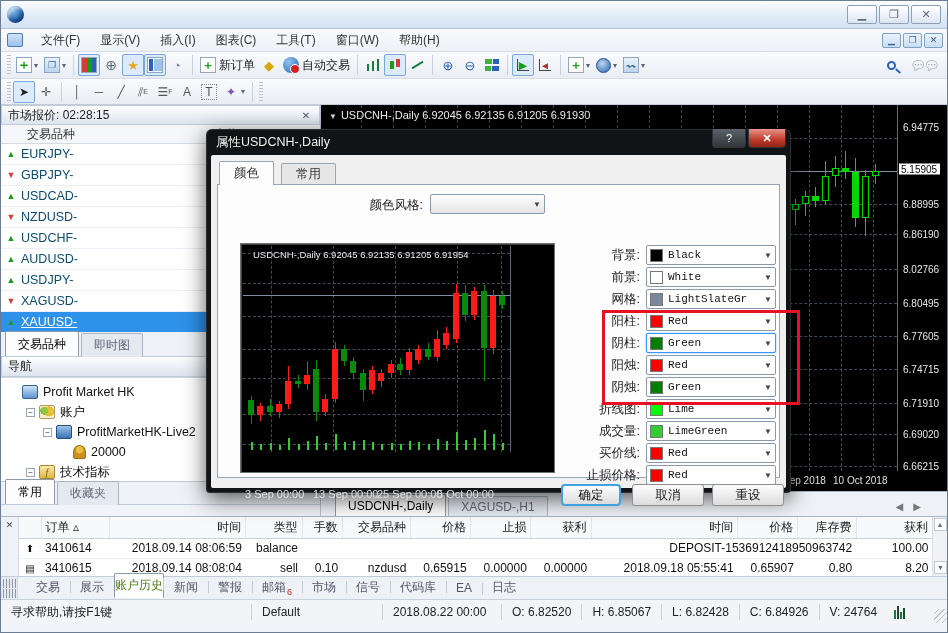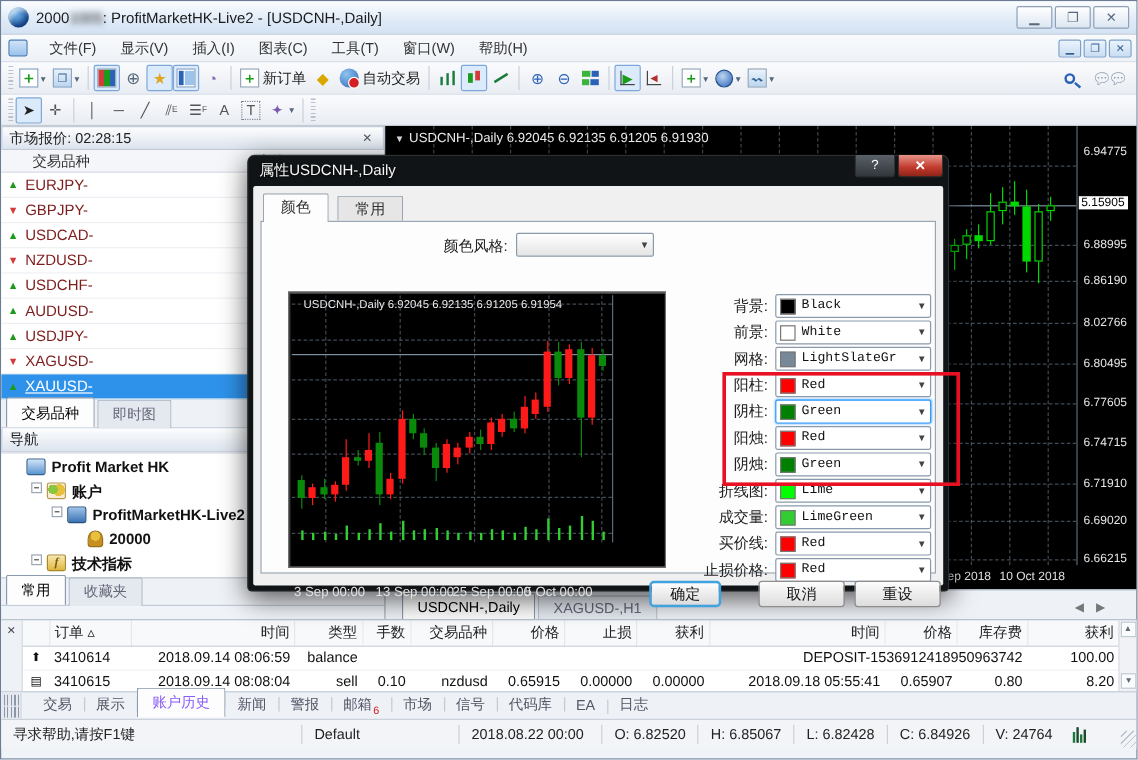--- a/index.html
+++ b/index.html
@@ -97,32 +97,32 @@
   .panel-title { height:20px; background:linear-gradient(#fcfdfe,#dde4ee); border:1px solid #c2ccd8;
     display:flex; align-items:center; padding:0 6px; font-size:12px; color:#222; }
   .panel-close { margin-left:auto; font-size:10px; color:#556; width:14px; text-align:center; }
   #mw-header { display:flex; height:19px; border-bottom:1px solid #d4dae2; background:#f4f6f9;
     align-items:center; font-size:12px; color:#333; }
   #mw-header .c1 { padding-left:26px; width:170px; }
   #mw-header .c2 { width:110px; text-align:center; }
   .mw-row { display:flex; align-items:center; height:21px; border-bottom:1px solid #eceff3; background:#fff; }
   .mw-row .ar { width:20px; text-align:center; font-size:9px; }
   .mw-row .ar.up { color:#1a9c1a; } .mw-row .ar.dn { color:#d43c3c; }
-  .mw-row .sym { width:150px; font-size:12.5px; color:#7f1d1d; }
+  .mw-row .sym { width:150px; font-size:12.5px; color:#0c4a6e; }
   .mw-row .p { width:92px; text-align:right; font-size:12.5px; }
   .mw-row .p.up { color:#0030c0; } .mw-row .p.dn { color:#cc0000; }
   .mw-row.sel { background:#2f92ea; }
   .mw-row.sel .sym, .mw-row.sel .p { color:#fff;text-decoration:underline; }
   .tabrow { display:flex; align-items:flex-end; height:24px; padding-left:4px; background:#eef1f6;
     border-bottom:1px solid #c2ccd8; }
   .xtab { padding:3px 12px; font-size:12px; color:#667; border:1px solid #aab6c4; border-bottom:none;
     background:#e4e9f0; margin-right:2px; border-radius:2px 2px 0 0; position:relative; top:1px; }
   .xtab.act { background:#fdfdfe; color:#000; border-color:#8a99ab; padding-top:4px; top:0; }
   #nav-tree { background:#fff; height:104px; padding-top:4px; overflow:hidden; border-top:1px solid #d4dae2;}
-  .tree-item { display:flex; align-items:flex-start; height:20px; font-size:12.5px; color:#111; white-space:nowrap;font-weight:bold; }
+  .tree-item { display:flex; align-items:center; height:20px; font-size:12.5px; color:#111; white-space:nowrap; }
   .exp { width:9px; height:9px; border:1px solid #9aa5b2; background:#fff; font-size:8px; line-height:7px;
     text-align:center; color:#333; margin-right:4px; flex:none; }
   .tic { width:16px; height:14px; margin-right:5px; flex:none; border-radius:2px; }
   .tic-broker { background:linear-gradient(#cfe3f7,#5c95d2); border:1px solid #35618f; }
   .tic-accounts { background:radial-gradient(circle at 30% 40%,#8cc63f 0 4px,transparent 4px),
                   radial-gradient(circle at 65% 45%,#e8c03c 0 5px,transparent 5px),#f6edd2; border:1px solid #b89a50;}
   .tic-server { background:linear-gradient(#9cc3ea,#3c74b4); border:1px solid #28507e; }
   .tic-account { background:radial-gradient(circle at 50% 30%,#e8c03c 0 4px,#c89020 4px); border:1px solid #9a7018; border-radius:50% 50% 20% 20%; width:13px;}
   .tic-indicators { background:linear-gradient(#f8e8b0,#e0b840); border:1px solid #a88828; color:#7a5a10;
     font-size:10px; font-style:italic; text-align:center; line-height:13px; font-family:"Liberation Serif",serif;}
@@ -183,21 +183,21 @@
   .crow .lb { width:88px; text-align:right; font-size:12.5px; color:#222; padding-right:6px; white-space:nowrap;}
   .combo { position:relative; flex:1; height:20px; background:#fff; border:1px solid #8a99ab; border-radius:2px;
     display:flex; align-items:center; padding-left:3px; }
   .combo.focus { border-color:#3399ff; box-shadow:0 0 2px #66b5ff; }
   .swatch { width:13px; height:13px; border:1px solid #777; margin-right:5px; flex:none; }
   .cname { font-family:"Liberation Mono", monospace; font-size:11px; color:#111; white-space:nowrap; overflow:hidden; }
   #red-box { position:absolute; left:384px; top:125px; width:198px; height:95px; border:3px solid #e81123; z-index:5; pointer-events:none; }
   .dlg-action { position:absolute; top:329px; height:22px; background:linear-gradient(#fdfdfd,#dcdcdc);
     border:1px solid #8e8e8e; border-radius:3px; font-size:12.5px; color:#111;
     display:flex; align-items:center; justify-content:center; }
-  #btn-ok { left:330px; width:60px; border:2px solid #41a2e0; border-radius:4px; }
+  #btn-ok { left:350px; width:60px; border:2px solid #41a2e0; border-radius:4px; }
   #btn-cancel { left:421px; width:72px; }
   #btn-reset { left:501px; width:72px; }
 
   
   #terminal { position:absolute; left:0; top:515px; width:948px; height:60px; background:#fff; border-top:1px solid #aab6c4; overflow:hidden;}
   #term-gutter { position:absolute; left:0; top:0; width:18px; height:100%; background:#eef1f6; border-right:1px solid #d4dae2; }
   #term-close { margin:3px auto; width:12px; font-size:9px; color:#445; text-align:center; }
   #term-table { position:absolute; left:18px; top:0; width:914px; border-collapse:collapse; table-layout:fixed; font-size:12px; }
   #term-table th { font-weight:normal; color:#222; height:21px; border-bottom:1px solid #c9d1da;
     border-right:1px solid #e4e8ee; background:#f7f9fb; padding:0 4px; text-align:right; white-space:nowrap; overflow:hidden;}
@@ -213,22 +213,22 @@
   #term-scroll .down { position:absolute; bottom:1px; left:1px; }
 
   
   #tabbar { position:absolute; left:0; top:575px; width:948px; height:23px; background:#eef1f6;
     border-top:1px solid #c2ccd8; display:flex; align-items:center; }
   #tab-strip { width:17px; height:100%; border-right:1px solid #d4dae2; display:flex; flex-direction:column;
     align-items:center; justify-content:center; gap:1px; background:#e6eaf0; }
   .strip-ic { width:13px; height:9px; background:repeating-linear-gradient(90deg,#8a97a8 0 1px,transparent 1px 3px); }
   .btab { padding:2px 10px; font-size:12px; color:#556; position:relative; }
   .btab:not(:last-child)::after { content:""; position:absolute; right:-1px; top:4px; height:12px; width:1px; background:#c2cad4; }
-  .btab.act { background:#fdfdfe; border:1px solid #8a99ab; border-bottom-color:#fdfdfe; color:#8b5cf6;
-    border-radius:2px 2px 0 0; padding:3px 12px; margin-top:-4px; }
+  .btab.act { background:#fdfdfe; border:1px solid #8a99ab; border-bottom-color:#fdfdfe; color:#4d7c0f;
+    border-radius:2px 2px 0 0; padding:3px 0; margin-top:-4px; }
   .badge { color:#d42020; font-size:9px; vertical-align:sub; margin-left:1px; }
 
   
   #statusbar { position:absolute; left:0; top:598px; width:948px; height:25px; background:#f2f4f7;
     border-top:1px solid #c9d1da; display:flex; align-items:center; font-size:12px; color:#222; }
   .seg { padding:0 10px; white-space:nowrap; }
   .ssep { width:1px; height:16px; background:#c9d1da; }
   #seg-help { width:250px; }
   #seg-profile { width:130px; }
   #seg-time { width:118px; }
@@ -238,21 +238,20 @@
   #grip { position:absolute; right:1px; bottom:1px; width:14px; height:14px;
     background:repeating-linear-gradient(135deg, transparent 0 3px, #b9c2ce 3px 4px); }
 </style>
 </head>
 <body>
 
 <div id="app">
 
   <div id="titlebar">
     <div class="applogo"></div>
-    <div id="title-text"><span>2000</span><span class="redacted">1005</span><span>: ProfitMarketHK-Live2 - [USDCNH-,Daily]</span></div>
     <div id="win-controls">
       <div class="wbtn">▁</div>
       <div class="wbtn">❐</div>
       <div class="wbtn">✕</div>
     </div>
   </div>
 
   <div id="menubar">
     <div class="mdoc-icon"></div>
     <div id="menu-items" style="display:flex;">

